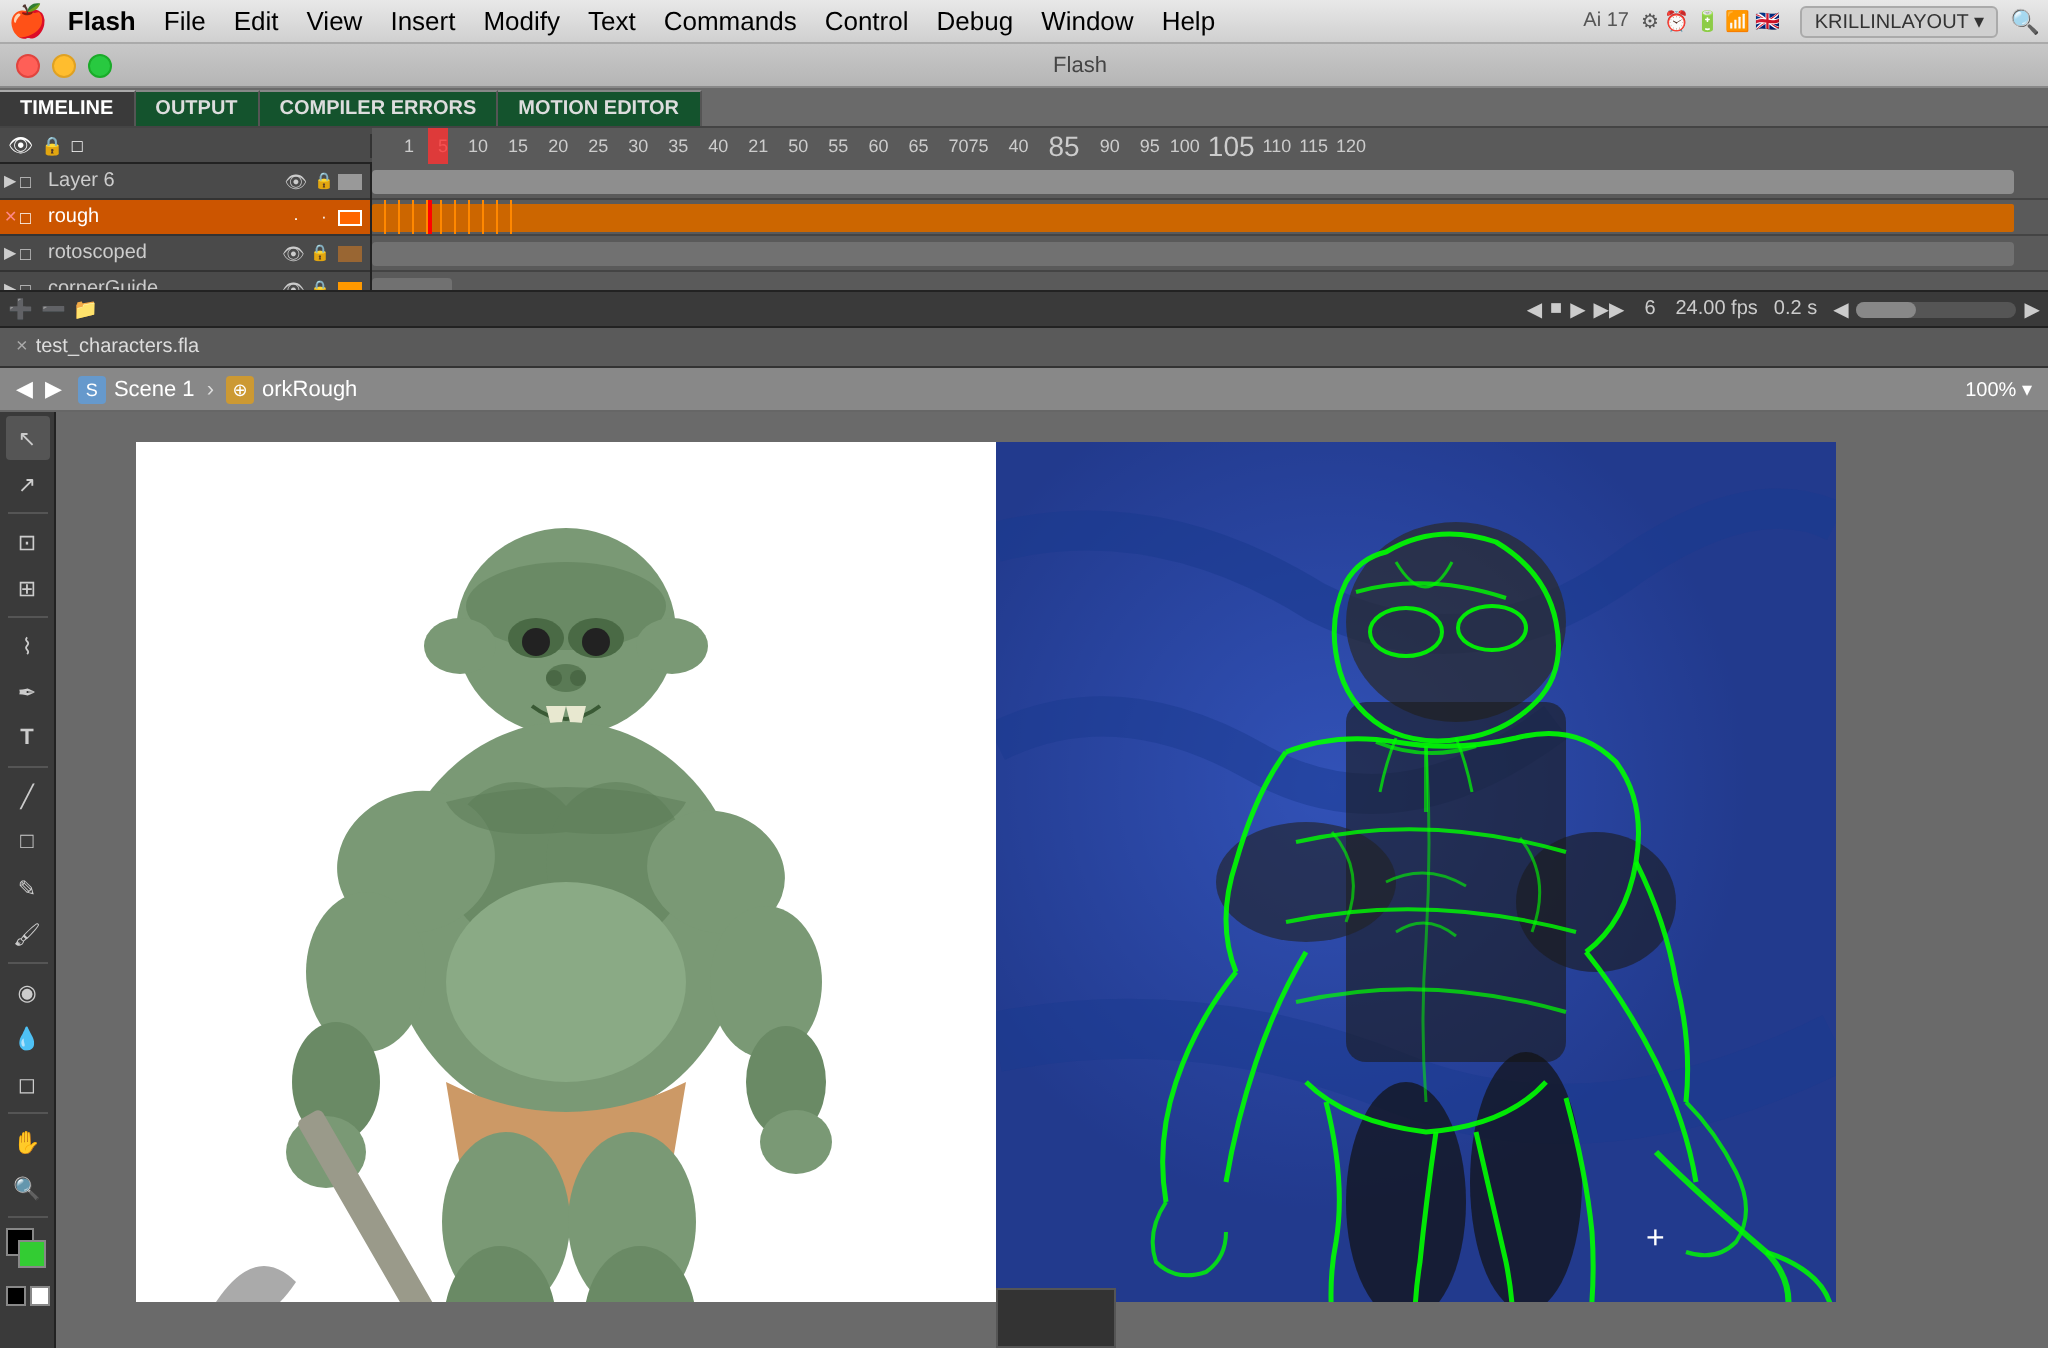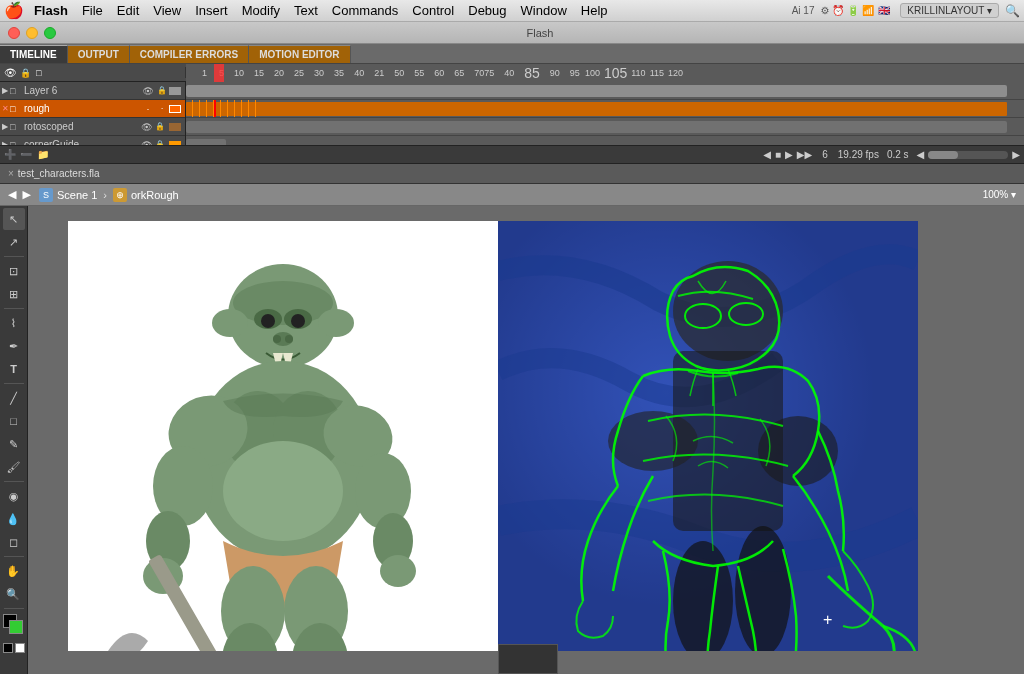--- a/index.html
+++ b/index.html
@@ -45,21 +45,21 @@
       border-bottom: 1px solid #444;
     }
     .ptab {
       padding: 2px 10px;
       font-size: 10px;
       font-weight: bold;
       cursor: pointer;
       border-top: 1px solid #888;
       border-right: 1px solid #555;
       color: #ddd;
-      background: #a16207;
+      background: #14532d;
       height: 18px;
       display: flex;
       align-items: center;
     }
     .ptab.active {
       background: #3a3a3a;
       color: #fff;
       border-top: 1px solid #aaa;
     }
 
@@ -309,21 +309,21 @@
   <div style="height:18px;background:#3a3a3a;display:flex;align-items:center;padding:0 4px;gap:4px;border-top:1px solid #222;font-size:10px;color:#ccc;">
     <span style="cursor:pointer;font-size:10px;">➕</span>
     <span style="cursor:pointer;font-size:10px;">➖</span>
     <span style="cursor:pointer;font-size:10px;">📁</span>
     <span style="flex:1;"></span>
     <span style="cursor:pointer;">◀</span>
     <span style="cursor:pointer;">■</span>
     <span style="cursor:pointer;">▶</span>
     <span style="cursor:pointer;">▶▶</span>
     <span style="margin-left:6px;">6</span>
-    <span style="margin-left:6px;">19.29 fps</span>
+    <span style="margin-left:6px;">24.00 fps</span>
     <span style="margin-left:4px;">0.2 s</span>
     <span style="cursor:pointer;margin-left:4px;">◀</span>
     <div style="width:80px;height:8px;background:#555;border-radius:4px;cursor:pointer;">
       <div style="width:30px;height:8px;background:#888;border-radius:4px;"></div>
     </div>
     <span style="cursor:pointer;">▶</span>
   </div>
 </div>
 
 <div id="file-tab" style="height:20px;background:#5a5a5a;display:flex;align-items:center;padding:0 8px;border-bottom:1px solid #333;">

